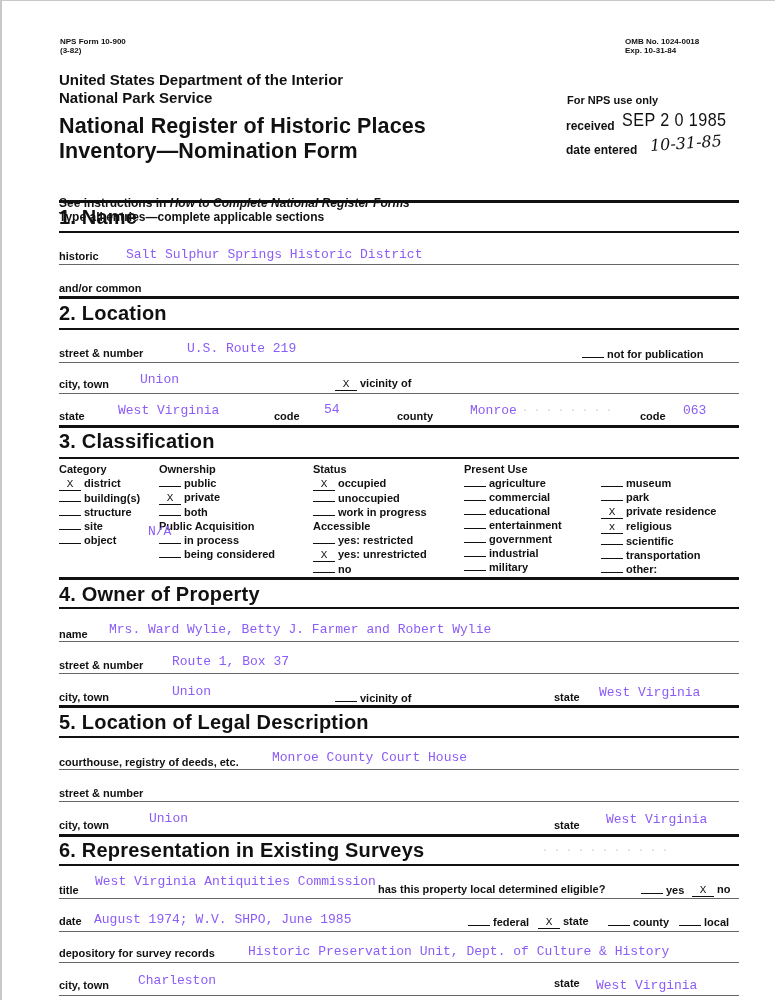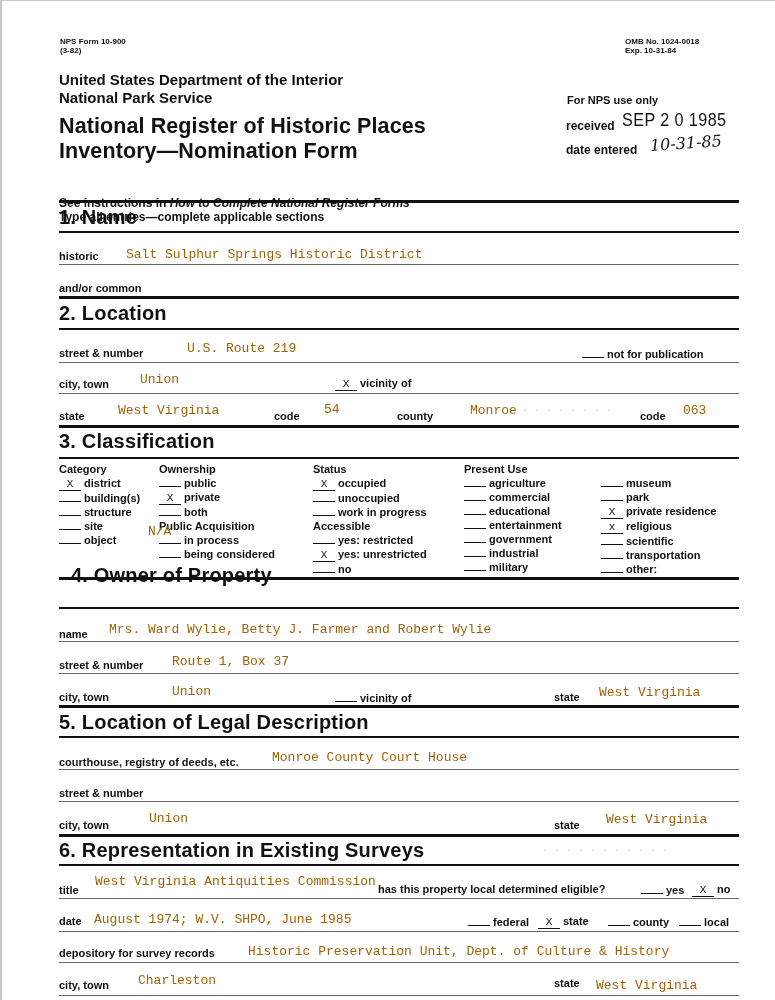--- a/index.html
+++ b/index.html
@@ -17,21 +17,21 @@
   .title { font-size: 21.5px; font-weight: 900; line-height: 25px; letter-spacing: 0.1px; }
   .instr { font-size: 12px; font-weight: bold; line-height: 14px; margin-top: 27px; }
   .instr i { font-style: italic; }
   .nps-label { font-size: 11px; font-weight: bold; }
   .stamp { font-family: "Liberation Sans Narrow", "Liberation Sans", sans-serif; font-size: 19px; letter-spacing: 0.5px; transform: scaleX(0.85); transform-origin: left; }
   .hand { font-family: "DejaVu Serif", serif; font-style: italic; font-size: 16px; transform: rotate(-4deg); transform-origin: left; }
   .sec-title { font-size: 20px; font-weight: 900; line-height: 26px; letter-spacing: 0.2px; }
   .rule-thick { position: absolute; left: 57px; width: 680px; height: 3px; background: #111; }
   .rule-thin { position: absolute; left: 57px; width: 680px; height: 1px; background: #666; }
   .lbl { font-size: 11px; font-weight: bold; line-height: 13px; color: #111; }
-  .typed { font-family: "Liberation Mono", "DejaVu Sans Mono", monospace; font-size: 13px; line-height: 15px; color: #a16207; }
+  .typed { font-family: "Liberation Mono", "DejaVu Sans Mono", monospace; font-size: 13px; line-height: 15px; color: #8b5cf6; }
   .blank { display: inline-block; width: 22px; border-bottom: 1px solid #111; text-align: center; height: 11px; line-height: 8px; vertical-align: baseline; margin-right: 3px; font-family: "Liberation Mono", monospace; font-size: 11px; font-weight: normal; }
   .chk { font-size: 11px; font-weight: bold; line-height: 14px; }
   .colhead { font-size: 11px; font-weight: 900; line-height: 14px; }
   .faint { color: #c8c8c8; font-family: "Liberation Mono", monospace; font-size: 10px; }
 </style>
 </head>
 <body>
 
 <div class="abs tiny" style="left:58px; top:36px;">NPS Form 10-900</div>
 <div class="abs tiny" style="left:58px; top:45px;">(3-82)</div>
@@ -138,21 +138,21 @@
   <div class="chk"><span class="blank"></span><span>museum</span></div>
   <div class="chk"><span class="blank"></span><span>park</span></div>
   <div class="chk"><span class="blank">X</span><span>private residence</span></div>
   <div class="chk"><span class="blank">x</span><span>religious</span></div>
   <div class="chk"><span class="blank"></span><span>scientific</span></div>
   <div class="chk"><span class="blank"></span><span>transportation</span></div>
   <div class="chk"><span class="blank"></span><span>other:</span></div>
 </div>
 
 <div class="rule-thick" style="top:576px;"></div>
-<div class="abs sec-title" style="left:57px; top:561px;margin-left:12px;">4.  Owner of Property</div>
+<div class="abs sec-title" style="left:57px; top:580px;">4.  Owner of Property</div>
 <div class="rule-thick" style="top:606px; height:2px;"></div>
 
 <div class="abs lbl" style="left:57px; top:627px;">name</div>
 <div class="abs typed" style="left:107px; top:621px;">Mrs. Ward Wylie, Betty J. Farmer and Robert Wylie</div>
 <div class="rule-thin" style="top:640px;"></div>
 
 <div class="abs lbl" style="left:57px; top:658px;">street &amp; number</div>
 <div class="abs typed" style="left:170px; top:653px;">Route 1, Box 37</div>
 <div class="rule-thin" style="top:672px;"></div>
 

